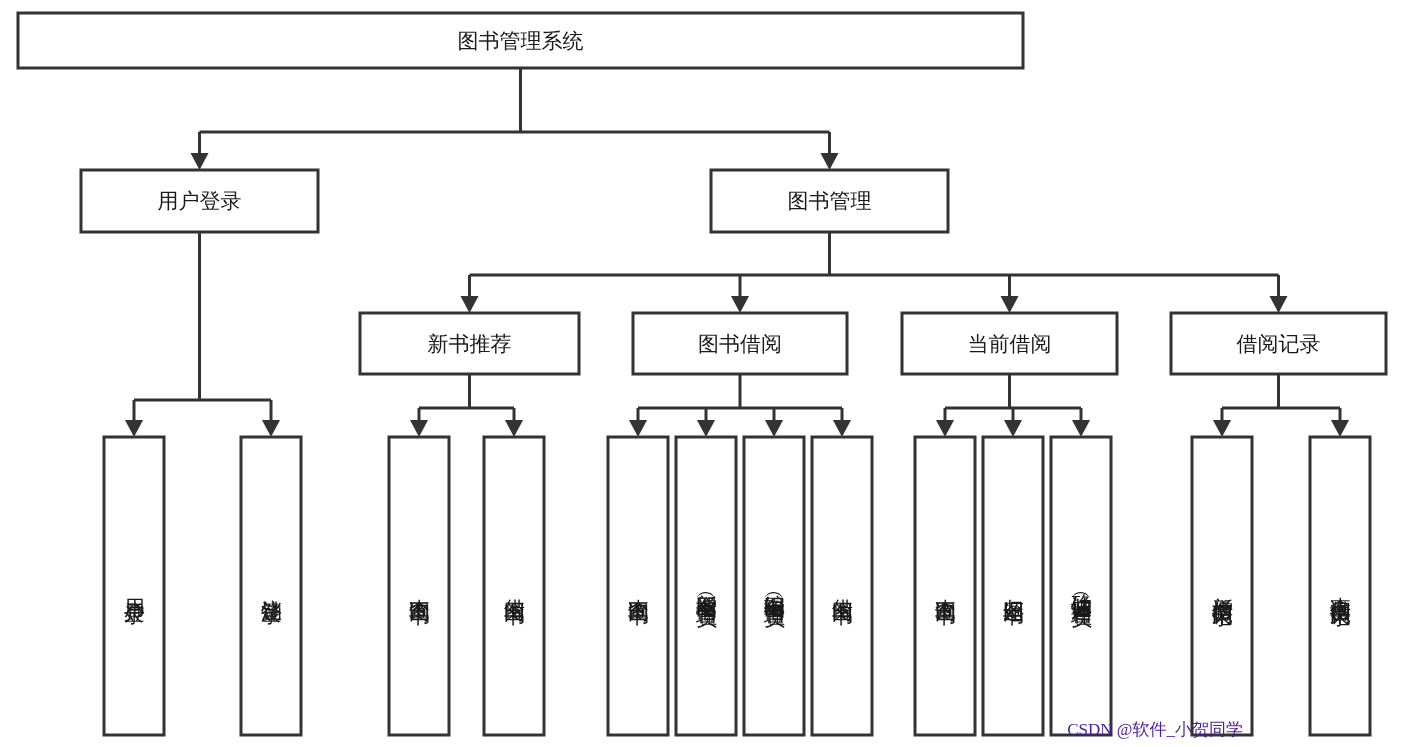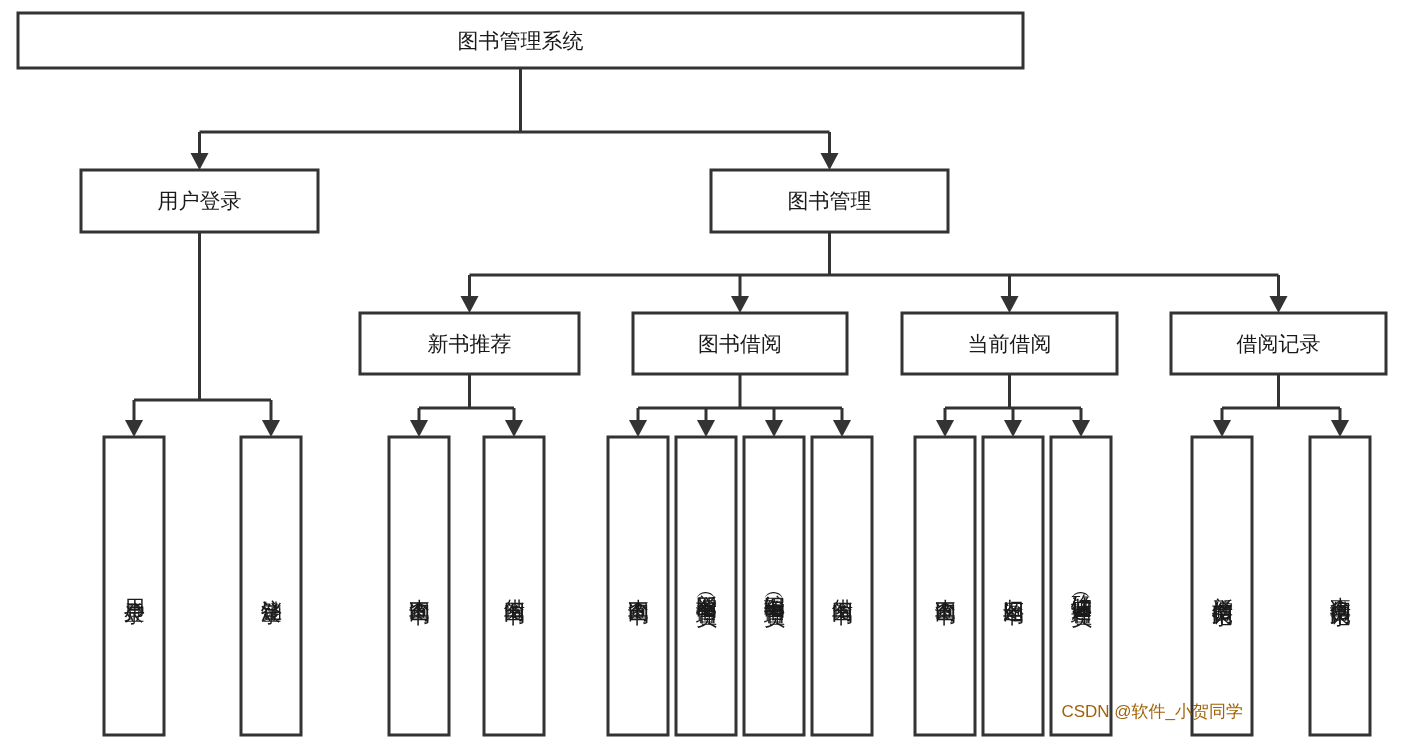--- a/index.html
+++ b/index.html
@@ -60,24 +60,24 @@
     font-size: 21px;
     line-height: 1.18;
     color: #1a1a1a;
     letter-spacing: 2px;
     white-space: nowrap;
     text-align: center;
   }
   .watermark {
     position: absolute;
     right: 10px;
-    bottom: 24px;
-    font-family: Liberation Sans, sans-serif;
+    bottom: 6px;
+    font-family: Liberation Serif, serif;
     font-size: 17px;
-    color: #a16207;
+    color: #4c1d95;
     white-space: nowrap;
     user-select: none;
   }
 </style>
 </head>
 <body>
 
 <div id="diagram-root">
   <svg id="diagram-svg" width="1405" height="747" viewBox="0 0 1405 747" xmlns="http://www.w3.org/2000/svg">
     <g id="connectors-layer">

